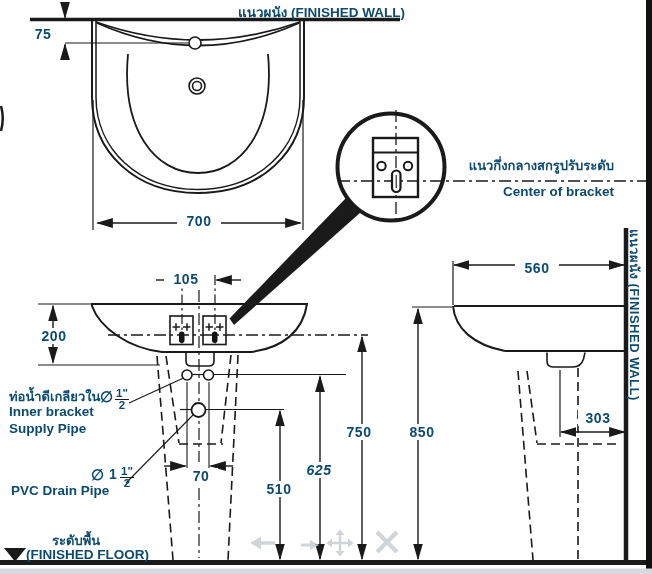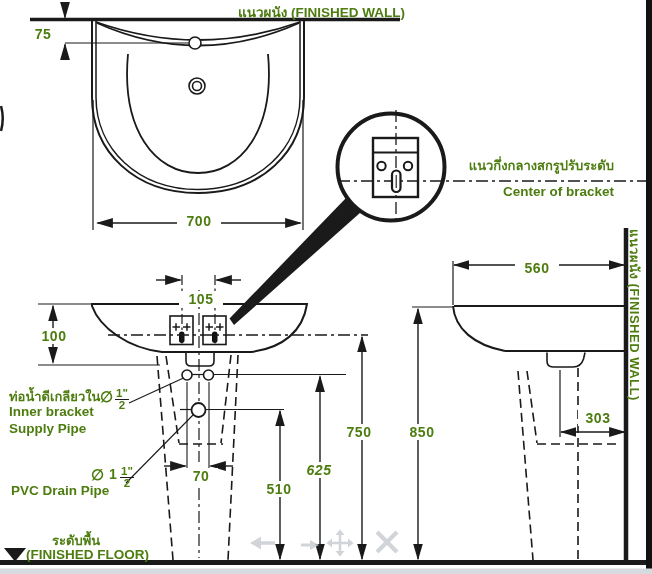--- a/index.html
+++ b/index.html
@@ -1,18 +1,18 @@
 <!DOCTYPE html>
 <html><head>
 <meta charset="utf-8">
 <style>
   html,body{margin:0;padding:0;background:#ffffff;}
   #stage{
     position:relative;width:652px;height:574px;background:#ffffff;overflow:hidden;
-    font-family:"Liberation Sans", sans-serif;color:#4d7c0f;
+    font-family:"Liberation Sans", sans-serif;color:#0c4a6e;
   }
   #linework{position:absolute;left:0;top:0;}
   .lbl{position:absolute;font-weight:bold;white-space:nowrap;}
   .dim{font-size:14px;letter-spacing:.5px;}
   .bg{background:#ffffff;padding:0 2px;}
   .ctr{text-align:center;}
   .rt{text-align:right;}
   .thai{font-size:13px;}
   .en{font-size:13.5px;}
   .frac{display:inline-flex;flex-direction:column;align-items:center;vertical-align:middle;
@@ -189,22 +189,22 @@
 </svg>
 
 <div class="lbl en rt" style="left:235px;top:1px;width:170px;">แนวผนัง  (FINISHED WALL)</div>
 
 <div class="lbl dim ctr" style="left:30px;top:26px;width:26px;">75</div>
 <div class="lbl dim ctr bg" style="left:177px;top:213px;width:40px;">700</div>
 
 <div class="lbl thai rt" style="left:454px;top:155px;width:160px;">แนวกึ่งกลางสกรูปรับระดับ</div>
 <div class="lbl en rt" style="left:454px;top:184px;width:160px;">Center of bracket</div>
 
-<div class="lbl dim ctr bg" style="left:179px;top:271px;width:40px;margin-top:20px;">105</div>
-<div class="lbl dim ctr bg" style="left:33px;top:328px;width:38px;">100</div>
+<div class="lbl dim ctr bg" style="left:164px;top:271px;width:40px;">105</div>
+<div class="lbl dim ctr bg" style="left:33px;top:328px;width:38px;">200</div>
 <div class="lbl dim ctr bg" style="left:184px;top:468px;width:30px;">70</div>
 <div class="lbl dim ctr bg" style="left:259px;top:481px;width:36px;">510</div>
 <div class="lbl dim ctr bg" style="left:299px;top:462px;width:36px;font-style:italic;">625</div>
 <div class="lbl dim ctr bg" style="left:339px;top:424px;width:36px;">750</div>
 <div class="lbl dim ctr bg" style="left:400px;top:424px;width:40px;">850</div>
 
 <div class="lbl dim ctr bg" style="left:515px;top:260px;width:40px;">560</div>
 <div class="lbl dim ctr bg" style="left:578px;top:410px;width:36px;">303</div>
 
 <div class="lbl thai" style="left:9px;top:386px;">ท่อน้ำดีเกลียวใน</div>

